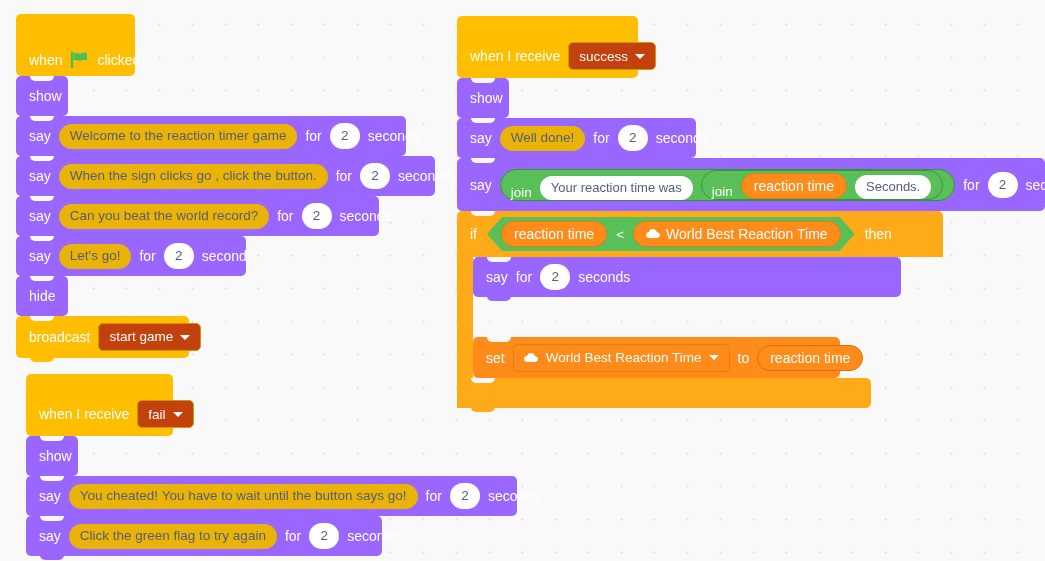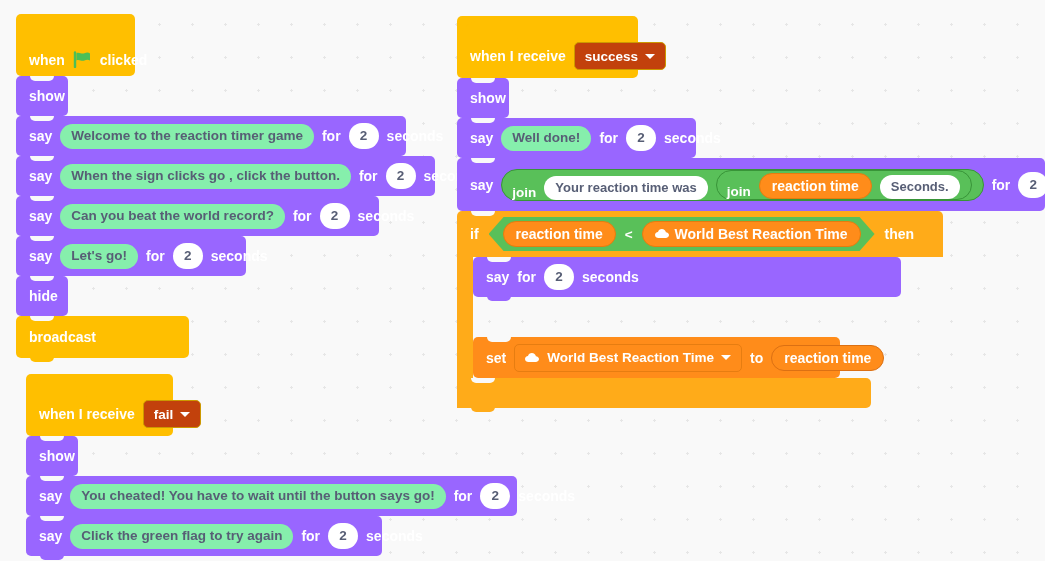--- a/index.html
+++ b/index.html
@@ -13,21 +13,21 @@
     background-color: #f9f9f9;
     background-image: radial-gradient(circle, #e6e6e6 1.2px, transparent 1.3px);
     background-size: 33px 33px;
     background-position: 11px 8px;
     font-family: "Liberation Sans", sans-serif;
     position: relative;
   }
 
   .canvas { position: absolute; inset: 0; }
 
-  .script { position: absolute; font-weight: bold; }
+  .script { position: absolute; }
 
   
   .blk {
     position: relative;
     display: flex;
     align-items: center;
     box-sizing: border-box;
     color: #ffffff;
     font-size: 14px;
     line-height: 1;
@@ -98,21 +98,21 @@
     left: 14px;
     bottom: -4px;
     width: 24px;
     height: 5px;
     background: #ffbf00;
     border-radius: 0 0 6px 6px;
   }
 
   
   .txt-in {
-    background: #86efac;
+    background: #eab308;
     color: #575e75;
     border-radius: 13px;
     padding: 0 11px;
     height: 25px;
     display: inline-flex;
     align-items: center;
     font-size: 13.5px;
     box-sizing: border-box;
     white-space: nowrap;
   }
@@ -332,20 +332,24 @@
       <span class="num-in">2</span>
       <span>seconds</span>
     </div>
 
     <div class="blk stack looks" style="width:52px;">
       <span>hide</span>
     </div>
 
     <div class="blk stack events" style="width:173px; height:42px;">
       <span>broadcast</span>
+      <span class="dropdown ev">
+        <span>start game</span>
+        <span class="caret"></span>
+      </span>
     </div>
   </div>
 
   <div class="script" style="left:457px; top:16px;">
 
     <div class="hat" style="width:181px;">
       <div class="hat-dome">
         <svg width="181" height="34" viewBox="0 0 181 34">
             <path d="M0 34 L0 26 C0 26 6 2 31 2 C56 2 62 26 62 26 L62 34 Z" fill="#ffbf00"></path>
             <rect x="55" y="24" width="126" height="10" fill="#ffbf00"></rect>

